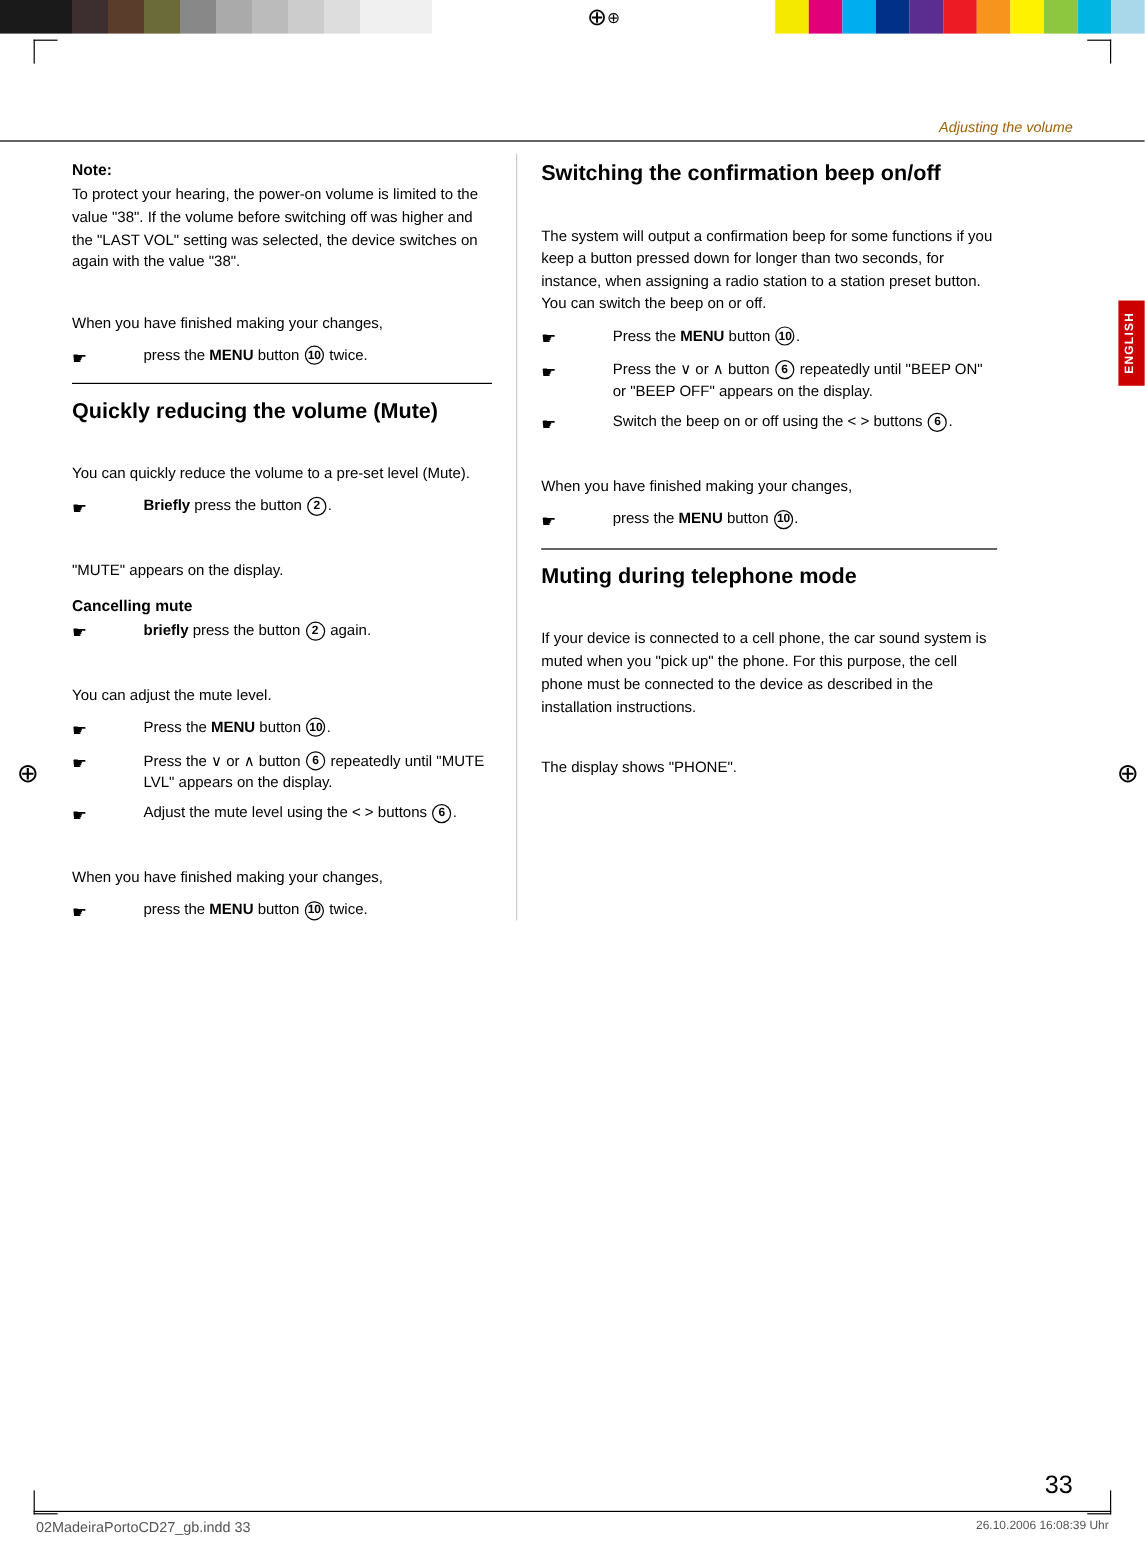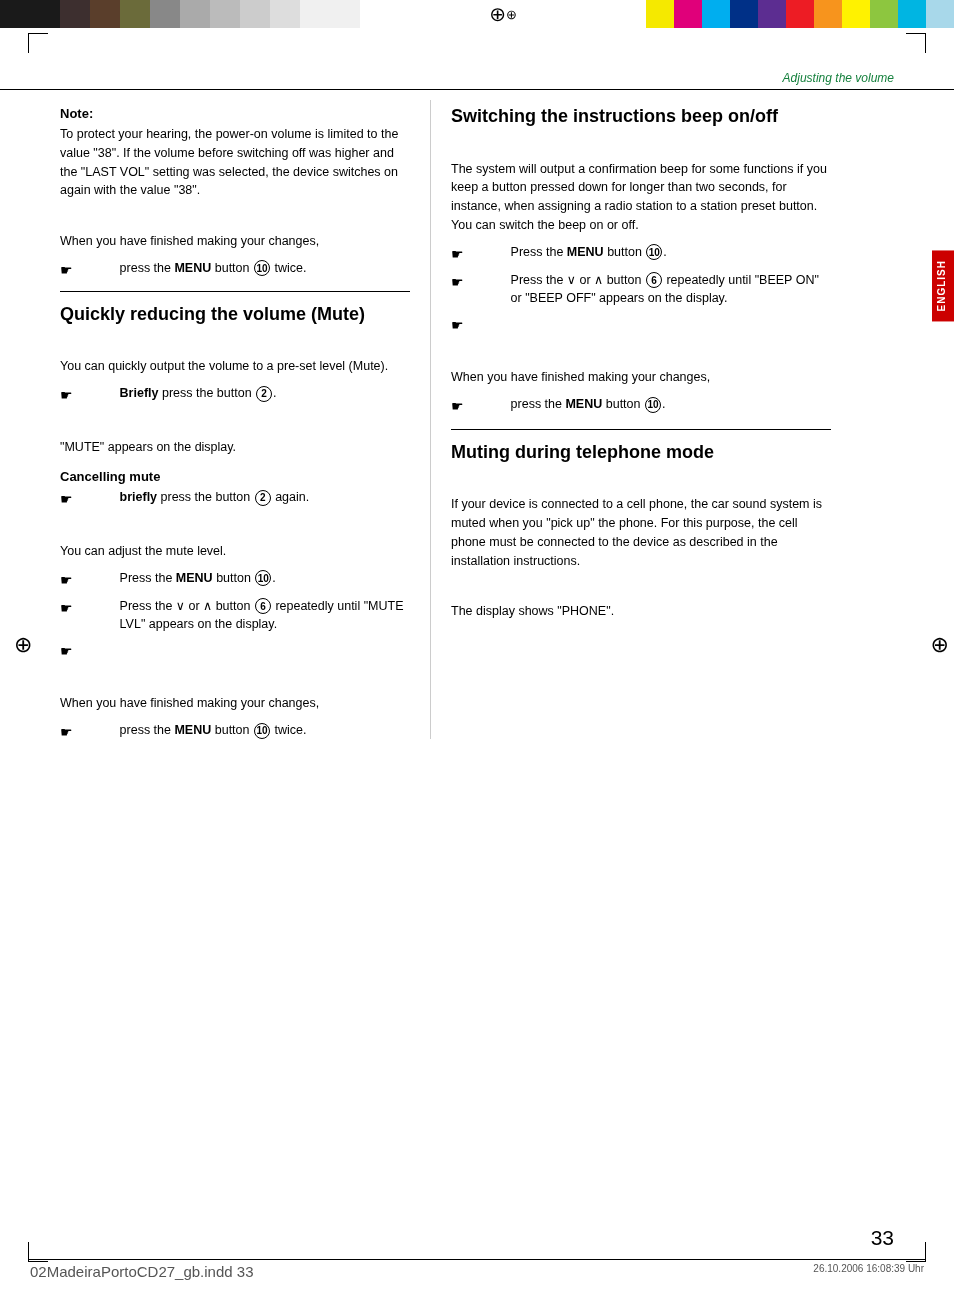--- a/index.html
+++ b/index.html
@@ -56,21 +56,22 @@
     
     .page-header {
       display: flex;
       justify-content: flex-end;
       padding: 8px 60px 4px 60px;
       border-bottom: 1px solid #000;
     }
     .page-header-title {
       font-size: 12px;
       font-style: italic;
-      color: #15803d;
+      color: #a16207;
+      margin-top: 28px;
     }
 
     
     .main-content {
       display: flex;
       padding: 0 60px;
       margin-top: 0;
     }
 
     
@@ -254,21 +255,21 @@
       <div class="bullet-item">
         <span class="bullet-arrow">☛</span>
         <span class="bullet-text">
           press the <span class="bold">MENU</span> button <span class="circle-num">10</span> twice.
         </span>
       </div>
 
       <hr class="separator">
 
       <div class="section-heading">Quickly reducing the volume (Mute)</div>
-      <div class="body-text">You can quickly output the volume to a pre-set level (Mute).</div>
+      <div class="body-text">You can quickly reduce the volume to a pre-set level (Mute).</div>
 
       <div class="bullet-item">
         <span class="bullet-arrow">☛</span>
         <span class="bullet-text">
           <span class="bold">Briefly</span> press the button <span class="circle-num">2</span>.
         </span>
       </div>
 
       <div class="body-text">"MUTE" appears on the display.</div>
 
@@ -292,56 +293,62 @@
 
       <div class="bullet-item">
         <span class="bullet-arrow">☛</span>
         <span class="bullet-text">
           Press the ∨ or ∧ button <span class="circle-num">6</span> repeatedly until "MUTE LVL" appears on the display.
         </span>
       </div>
 
       <div class="bullet-item">
         <span class="bullet-arrow">☛</span>
+        <span class="bullet-text">
+          Adjust the mute level using the &lt; &gt; buttons <span class="circle-num">6</span>.
+        </span>
       </div>
 
       <div class="body-text">When you have finished making your changes,</div>
 
       <div class="bullet-item">
         <span class="bullet-arrow">☛</span>
         <span class="bullet-text">
           press the <span class="bold">MENU</span> button <span class="circle-num">10</span> twice.
         </span>
       </div>
 
     </div>
 
     <div style="width:1px; background:#ccc; margin: 10px 0;"></div>
 
     <div class="right-col">
 
-      <div class="section-heading">Switching the instructions beep on/off</div>
+      <div class="section-heading">Switching the confirmation beep on/off</div>
       <div class="body-text">The system will output a confirmation beep for some functions if you keep a button pressed down for longer than two seconds, for instance, when assigning a radio station to a station preset button. You can switch the beep on or off.</div>
 
       <div class="bullet-item">
         <span class="bullet-arrow">☛</span>
         <span class="bullet-text">
           Press the <span class="bold">MENU</span> button <span class="circle-num">10</span>.
         </span>
       </div>
 
       <div class="bullet-item">
         <span class="bullet-arrow">☛</span>
         <span class="bullet-text">
           Press the ∨ or ∧ button <span class="circle-num">6</span> repeatedly until "BEEP ON" or "BEEP OFF" appears on the display.
         </span>
       </div>
 
       <div class="bullet-item">
         <span class="bullet-arrow">☛</span>
+        <span class="bullet-text">
+          Switch the beep on or off using the &lt; &gt; buttons <span class="circle-num">6</span>.
+        </span>
       </div>
 
       <div class="body-text">When you have finished making your changes,</div>
 
       <div class="bullet-item">
         <span class="bullet-arrow">☛</span>
         <span class="bullet-text">
           press the <span class="bold">MENU</span> button <span class="circle-num">10</span>.
         </span>
       </div>
@@ -353,21 +360,21 @@
       <div class="body-text">The display shows "PHONE".</div>
 
     </div>
   </div>
 
   <div style="position:absolute; bottom:40px; right:60px; font-size:21px; font-weight:normal;">33</div>
 
   <div style="position:absolute; bottom:30px; left:0; right:0; border-top:1px solid #000; margin:0 28px;"></div>
 
   <div style="position:absolute; bottom:10px; left:30px; right:30px; display:flex; justify-content:space-between;">
-    <span style="font-size:15px; color:#555;">02MadeiraPortoCD27_gb.indd   33</span>
+    <span style="font-size:12px; color:#555;">02MadeiraPortoCD27_gb.indd   33</span>
     <span style="font-size:10px; color:#555;">26.10.2006   16:08:39 Uhr</span>
   </div>
 
   <div style="position:absolute; bottom:28px; left:28px; width:1px; height:20px; background:#000;"></div>
   <div style="position:absolute; bottom:28px; left:28px; width:20px; height:1px; background:#000;"></div>
   <div style="position:absolute; bottom:28px; right:28px; width:1px; height:20px; background:#000;"></div>
   <div style="position:absolute; bottom:28px; right:28px; width:20px; height:1px; background:#000;"></div>
 
   <div style="position:absolute; top:50%; left:14px; transform:translateY(-50%); font-size:22px;">⊕</div>
 

